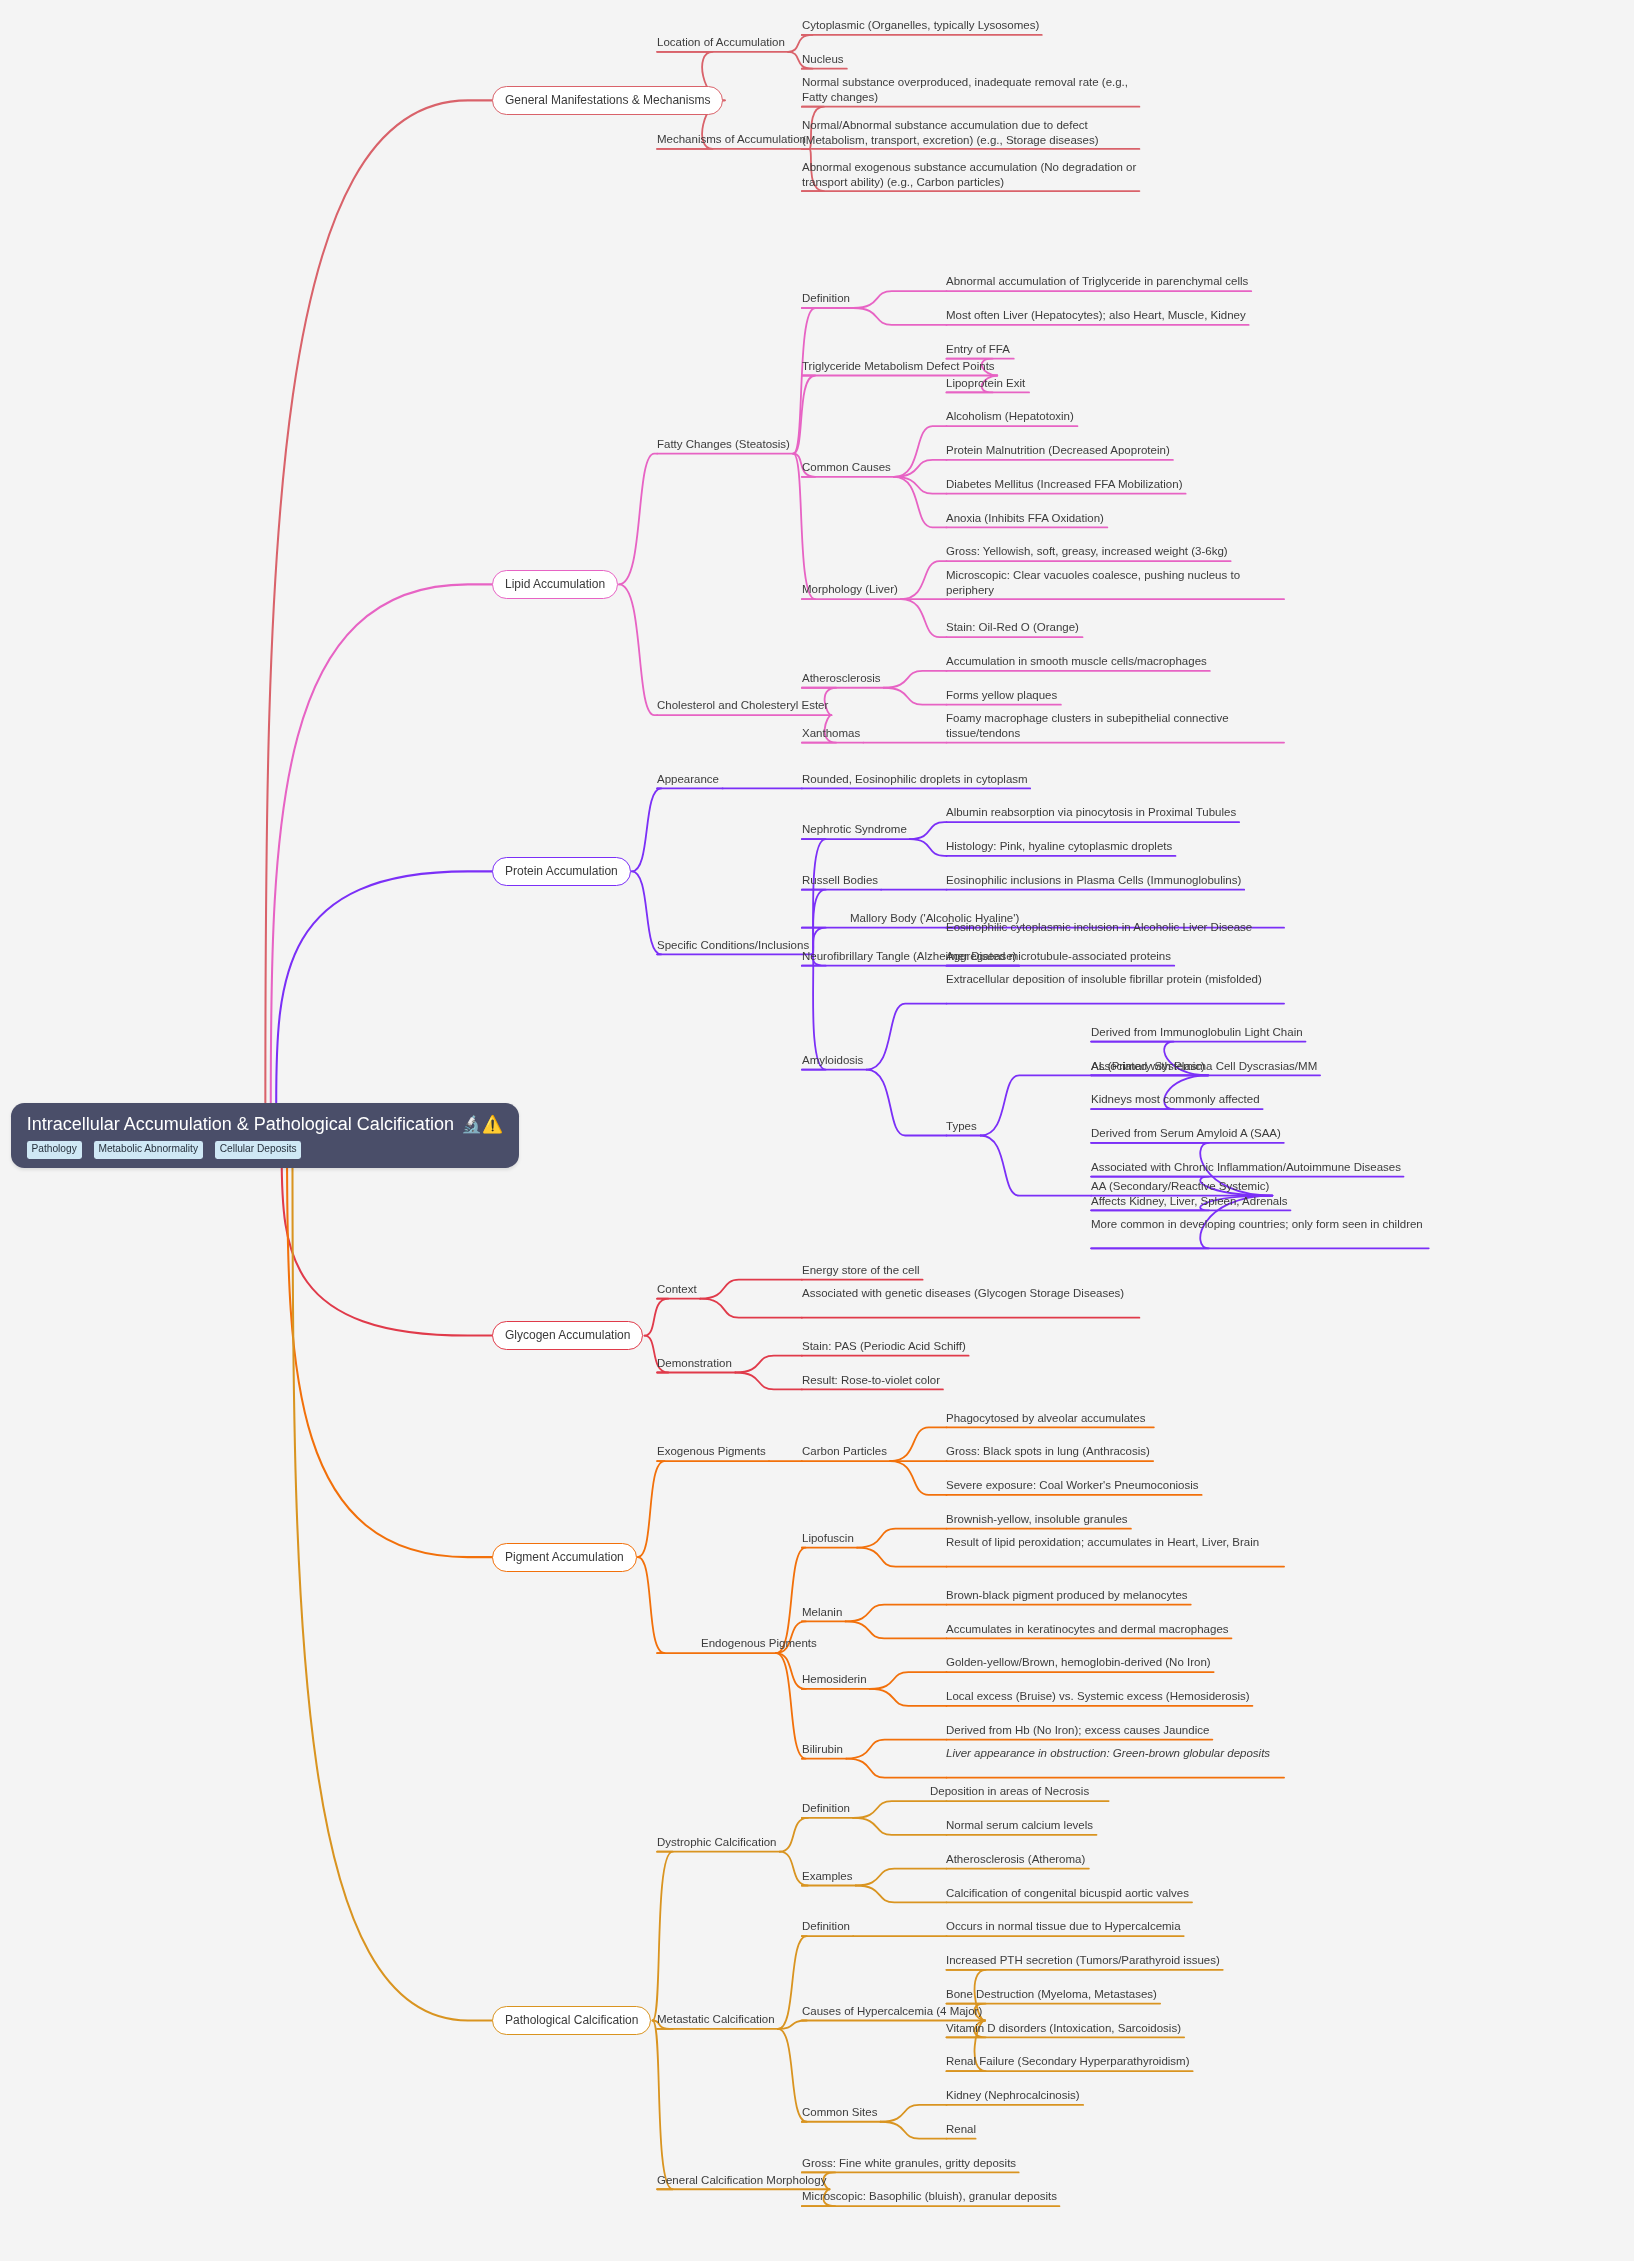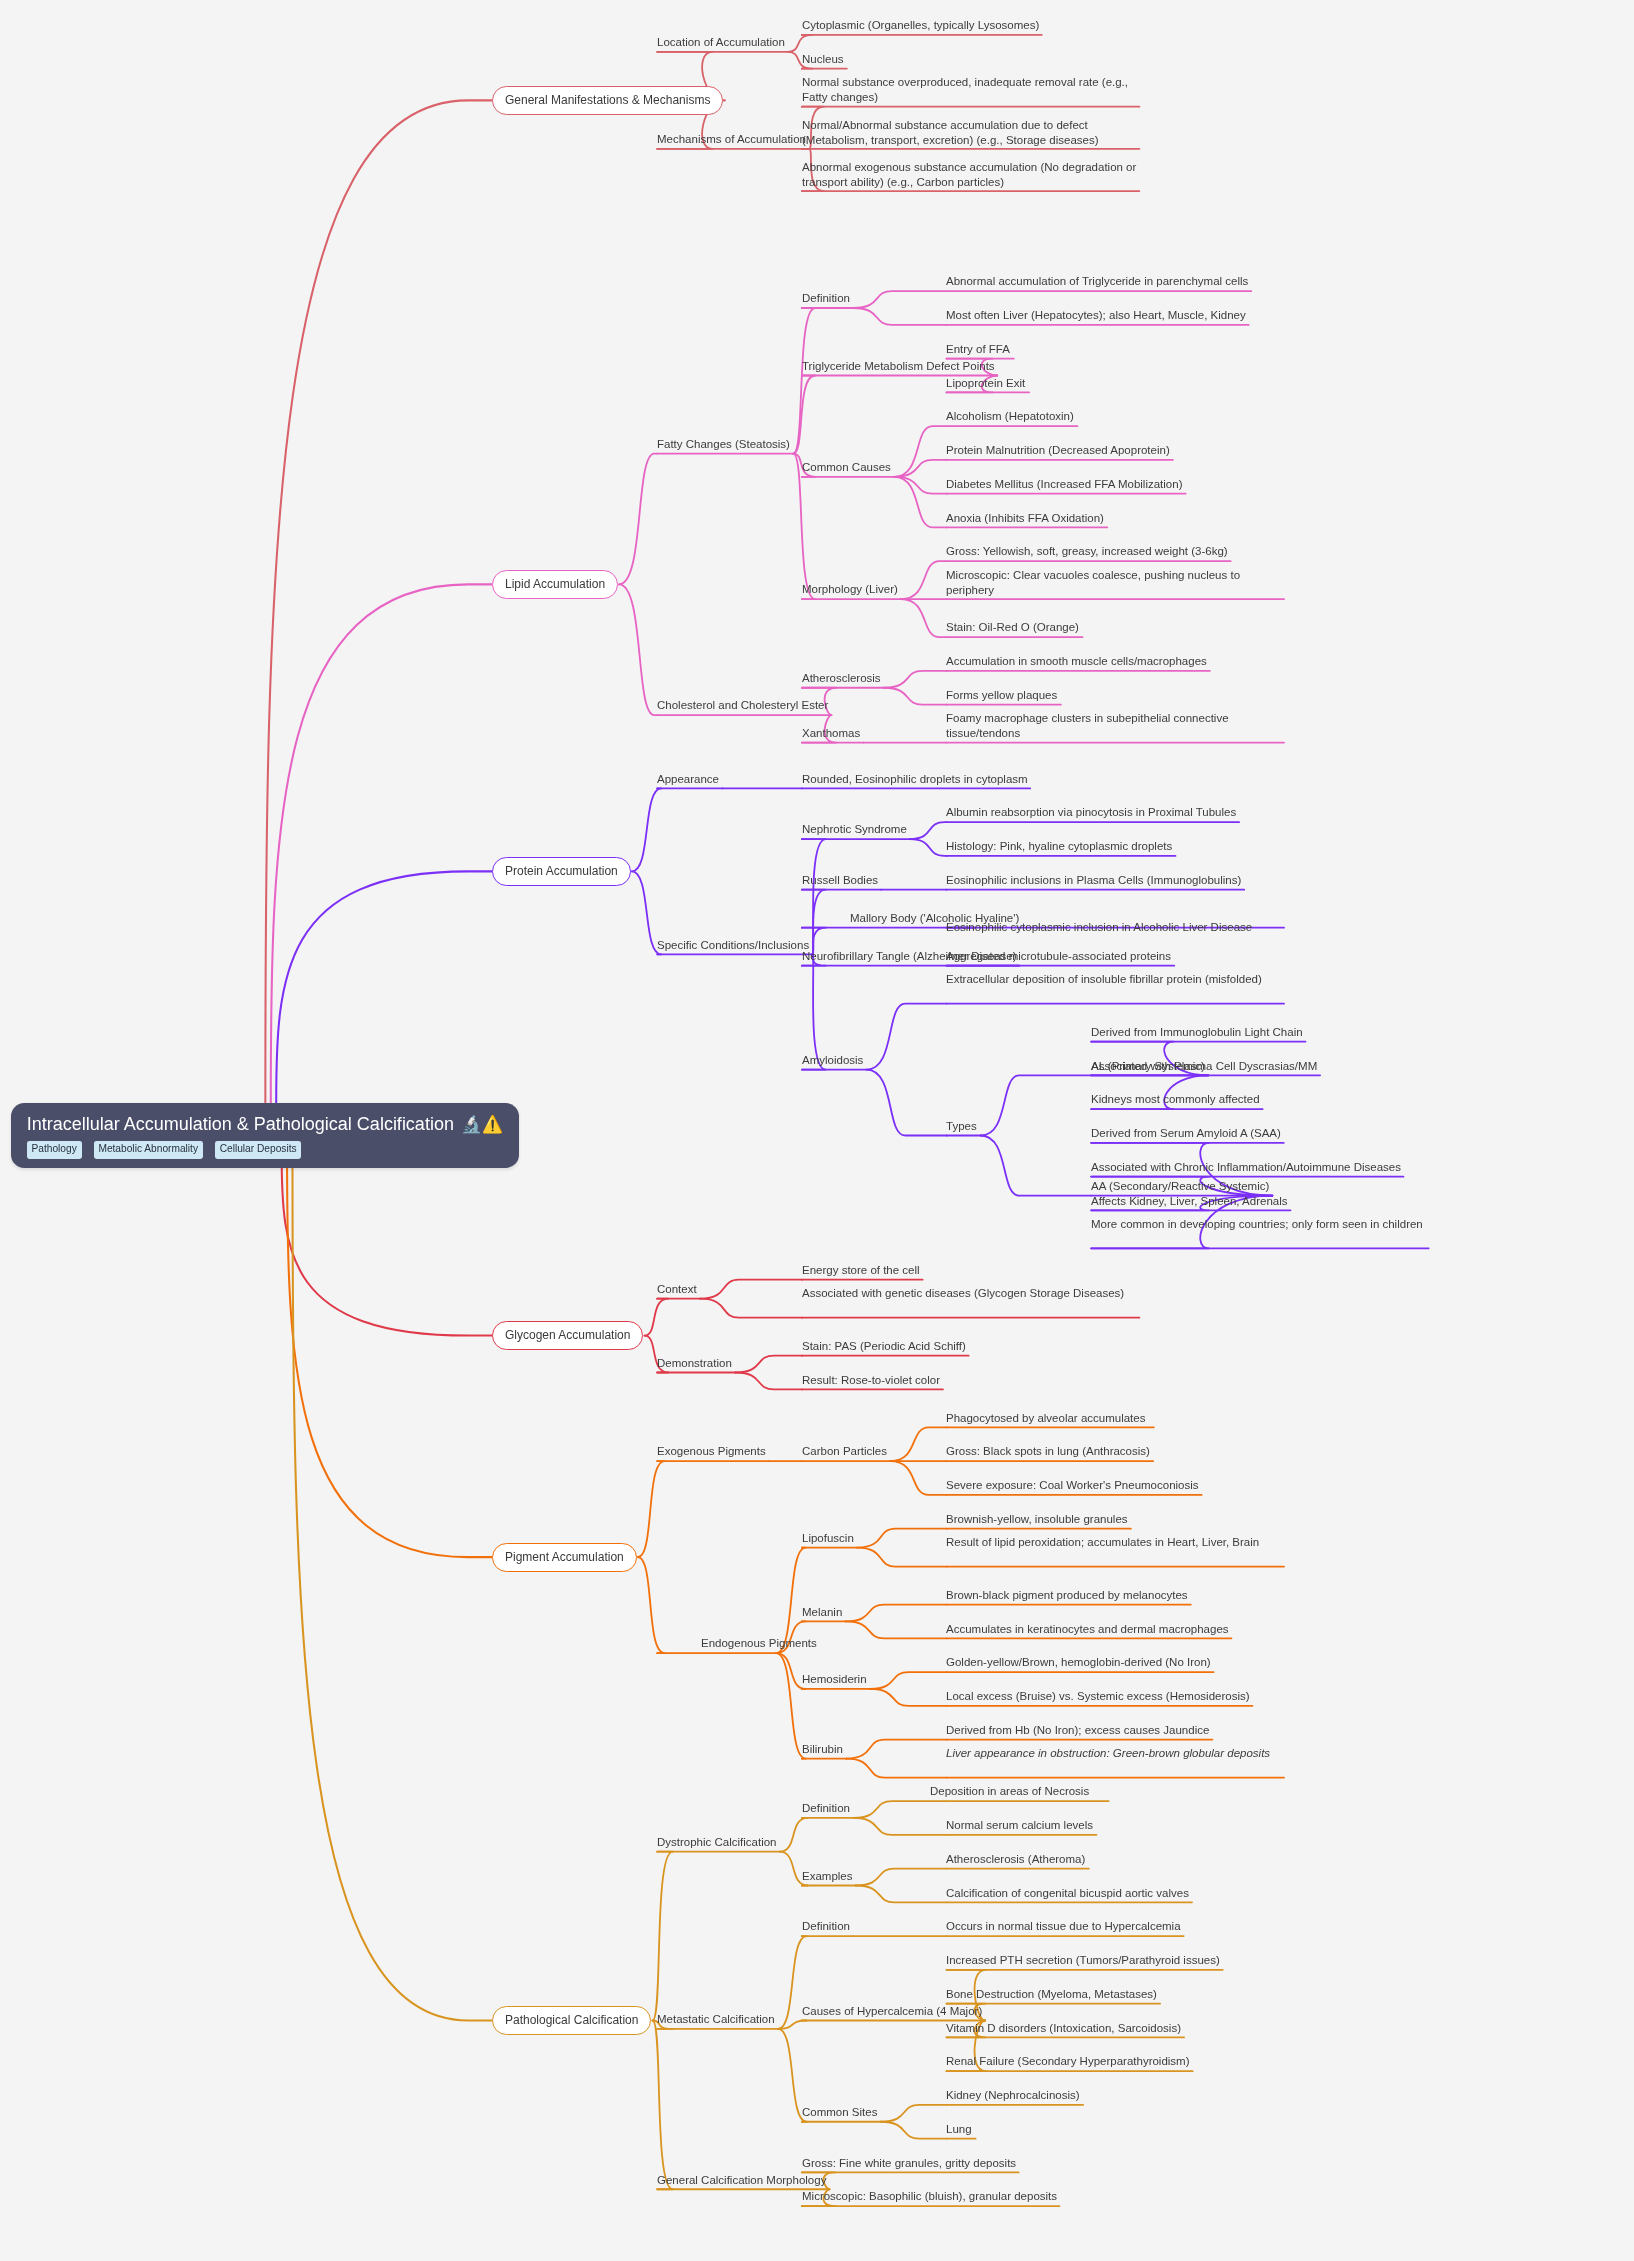--- a/index.html
+++ b/index.html
@@ -404,19 +404,19 @@
       <div class="txt-node" style="left: 657px; width: auto; top: 2012px;">Metastatic Calcification</div>
       <div class="txt-node" style="left: 802px; width: auto; top: 1919px;">Definition</div>
       <div class="txt-node" style="left: 946px; width: auto; top: 1919px;">Occurs in normal tissue due to Hypercalcemia</div>
       <div class="txt-node" style="left: 802px; width: auto; top: 2004px;">Causes of Hypercalcemia (4 Major)</div>
       <div class="txt-node" style="left: 946px; width: auto; top: 1953px;">Increased PTH secretion (Tumors/Parathyroid issues)</div>
       <div class="txt-node" style="left: 946px; width: auto; top: 1987px;">Bone Destruction (Myeloma, Metastases)</div>
       <div class="txt-node" style="left: 946px; width: auto; top: 2021px;">Vitamin D disorders (Intoxication, Sarcoidosis)</div>
       <div class="txt-node" style="left: 946px; width: auto; top: 2054px;">Renal Failure (Secondary Hyperparathyroidism)</div>
       <div class="txt-node" style="left: 802px; width: auto; top: 2105px;">Common Sites</div>
       <div class="txt-node" style="left: 946px; width: auto; top: 2088px;">Kidney (Nephrocalcinosis)</div>
-      <div class="txt-node" style="left: 946px; width: auto; top: 2122px;">Lung</div>
+      <div class="txt-node" style="left: 946px; width: auto; top: 2122px;">Renal</div>
       <div class="txt-node" style="left: 657px; width: auto; top: 2173px;">General Calcification Morphology</div>
       <div class="txt-node" style="left: 802px; width: auto; top: 2156px;">Gross: Fine white granules, gritty deposits</div>
       <div class="txt-node" style="left: 802px; width: auto; top: 2189px;">Microscopic: Basophilic (bluish), granular deposits</div>
     </div>
 </div>
 
 
 </body></html>

